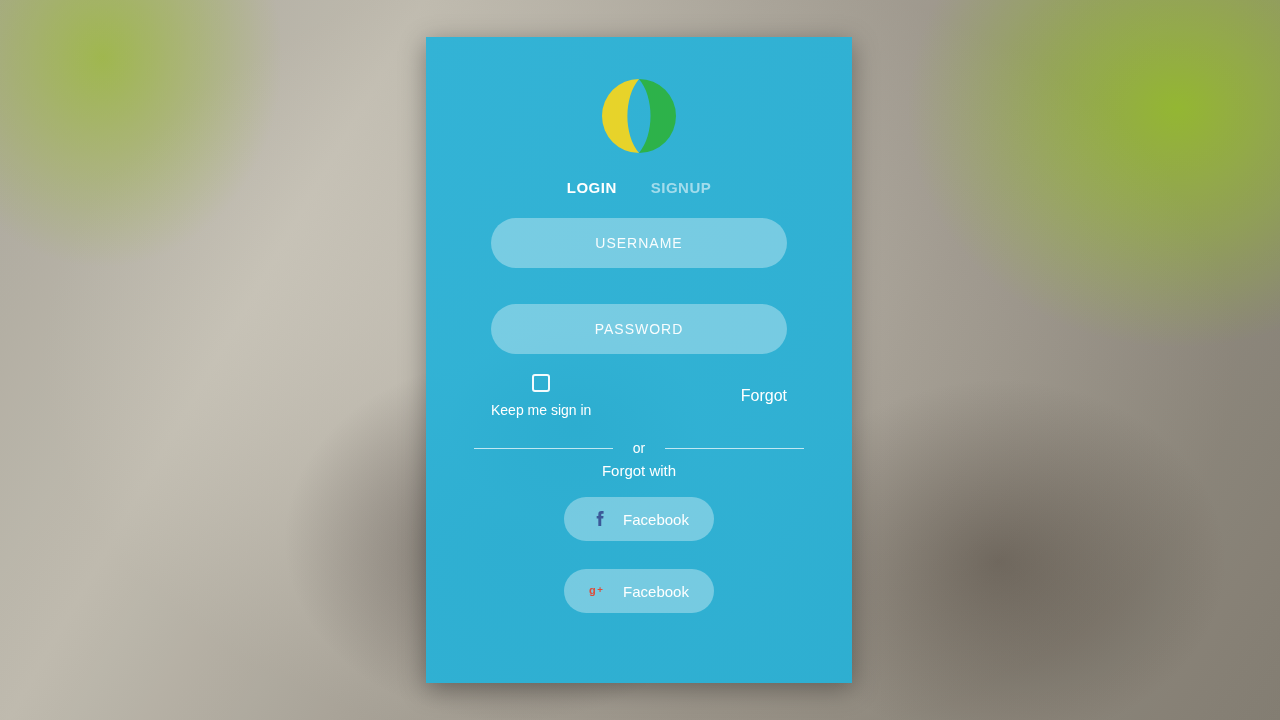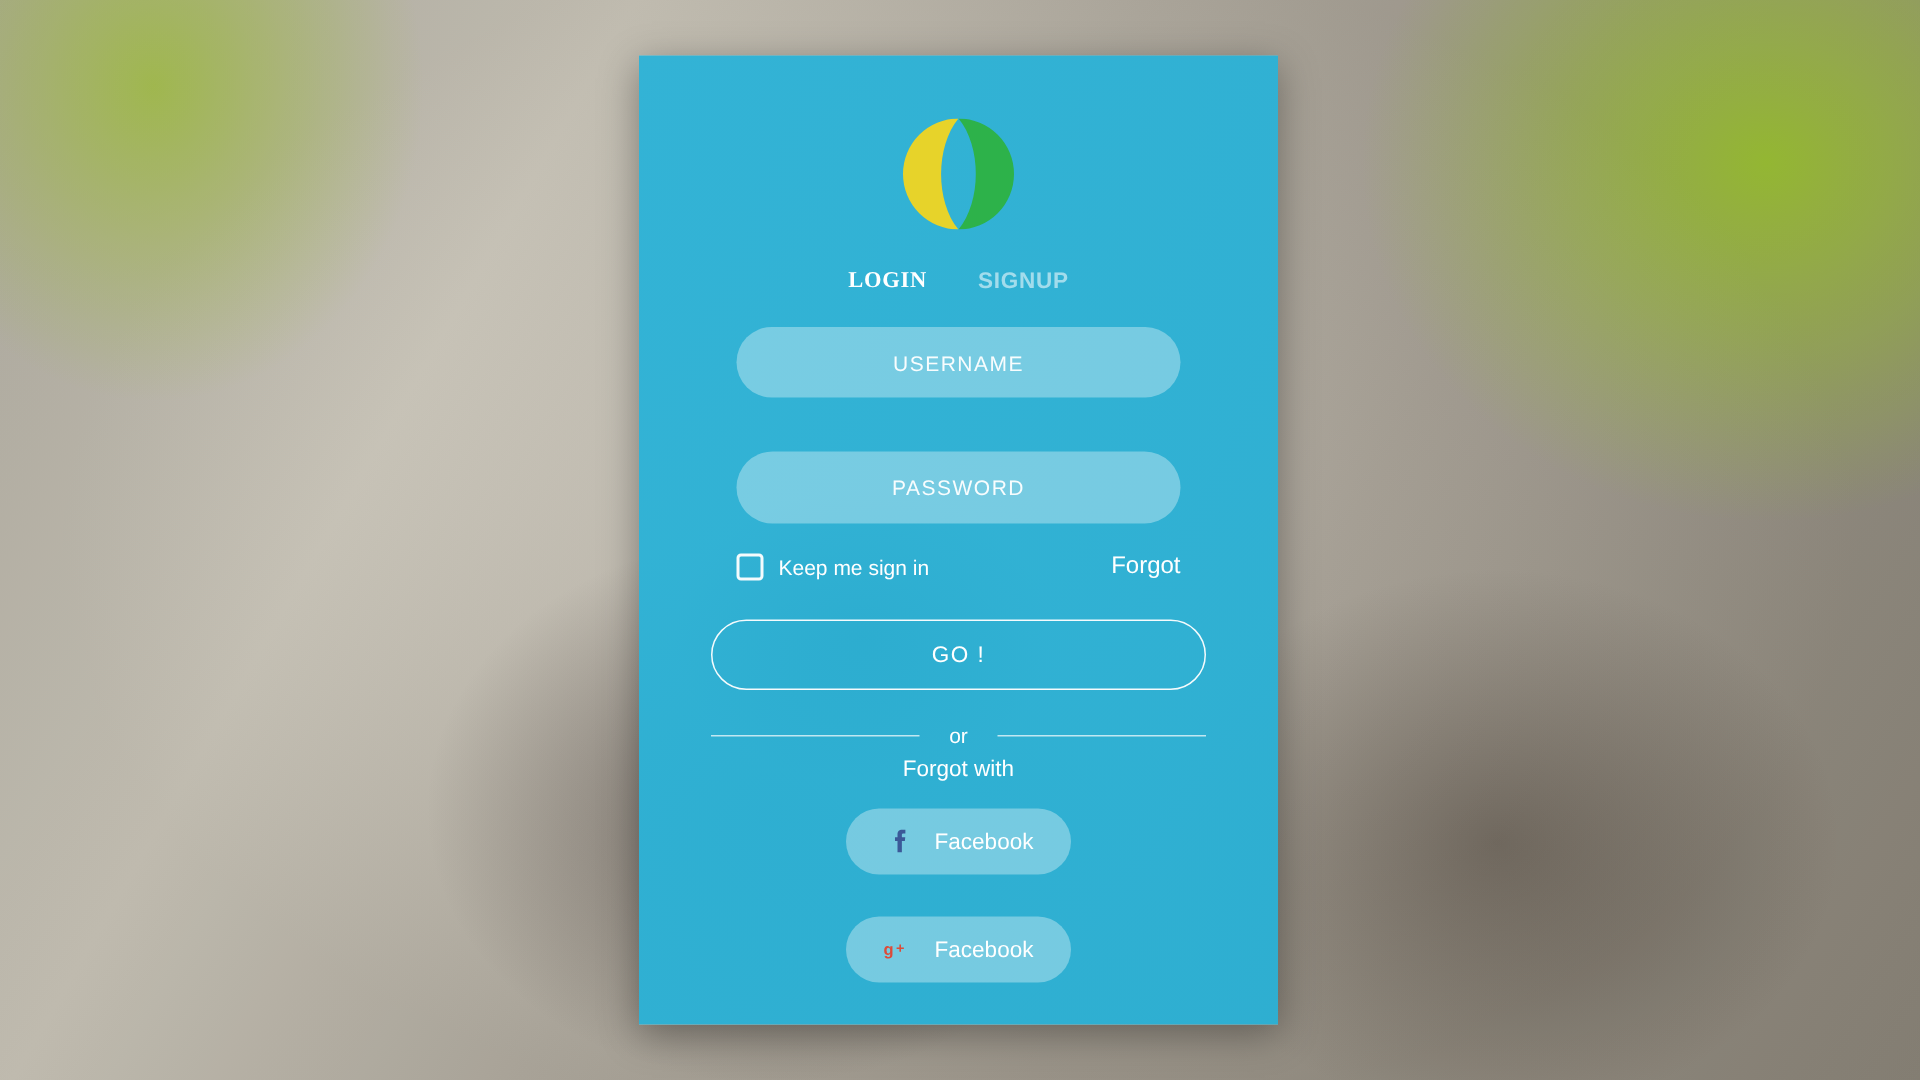--- a/index.html
+++ b/index.html
@@ -30,39 +30,39 @@
         radial-gradient(ellipse 180px 140px at 35% 60%, rgba(0,0,0,0.20), rgba(0,0,0,0) 70%),
         linear-gradient(135deg, rgba(230,235,230,0.6), rgba(180,190,185,0.6));
       box-shadow: 0 6px 24px rgba(0,0,0,0.35);
       color: #fff;
       display: flex; flex-direction: column; align-items: center;
       padding: 40px 34px 28px;
     }
     .logo { width: 78px; height: 74px; position: relative; margin-top: 2px; }
     .logo svg { width: 100%; height: 100%; display:block; }
     .tabs { display:flex; gap: 34px; margin-top: 26px; font-weight:700; letter-spacing:0.5px; font-size:15px; }
-    .tab-login  { color:#ffffff;font-family:Liberation Serif, serif; }
+    .tab-login  { color:#ffffff; }
     .tab-signup { color:rgba(255,255,255,0.55); }
     .field {
       margin-top: 22px;
       width: 296px; height: 50px;
       border-radius: 999px;
       background: rgba(255,255,255,0.34);
       border: none; outline: none;
       text-align: center;
       color:#fff; font-size:14px; letter-spacing:1px;
     }
     .field::placeholder{ color:rgba(255,255,255,0.95); }
     .field + .field { margin-top: 36px; }
     .row-opts {
       width: 296px; margin-top: 20px;
       display:flex; align-items:center; justify-content:space-between;
       font-size:14px;
     }
-    .chk { display:flex; align-items:center; gap:10px; cursor:pointer; }
+    .chk { display:flex; align-items:center; gap:10px; cursor:pointer;flex-direction:column; }
     .chk-box {
       width:18px; height:18px; border:2px solid rgba(255,255,255,0.95);
       border-radius:3px; display:inline-block;
     }
     .forgot { font-size:16px; }
     .go {
       margin-top: 26px;
       width: 330px; height: 50px; border-radius:999px;
       background: transparent;
       border:1.5px solid rgba(255,255,255,0.95);
@@ -103,21 +103,20 @@
     <input class="field" type="password" placeholder="PASSWORD" style="">
 
     <div class="row-opts">
       <label class="chk">
         <span class="chk-box"></span>
         <span>Keep me sign in</span>
       </label>
       <span class="forgot">Forgot</span>
     </div>
 
-    <button class="go">GO !</button>
 
     <div class="sep">
       <span class="line"></span>
       <span>or</span>
       <span class="line"></span>
     </div>
 
     <div class="signup-with">Forgot with</div>
 
     <div class="social">

